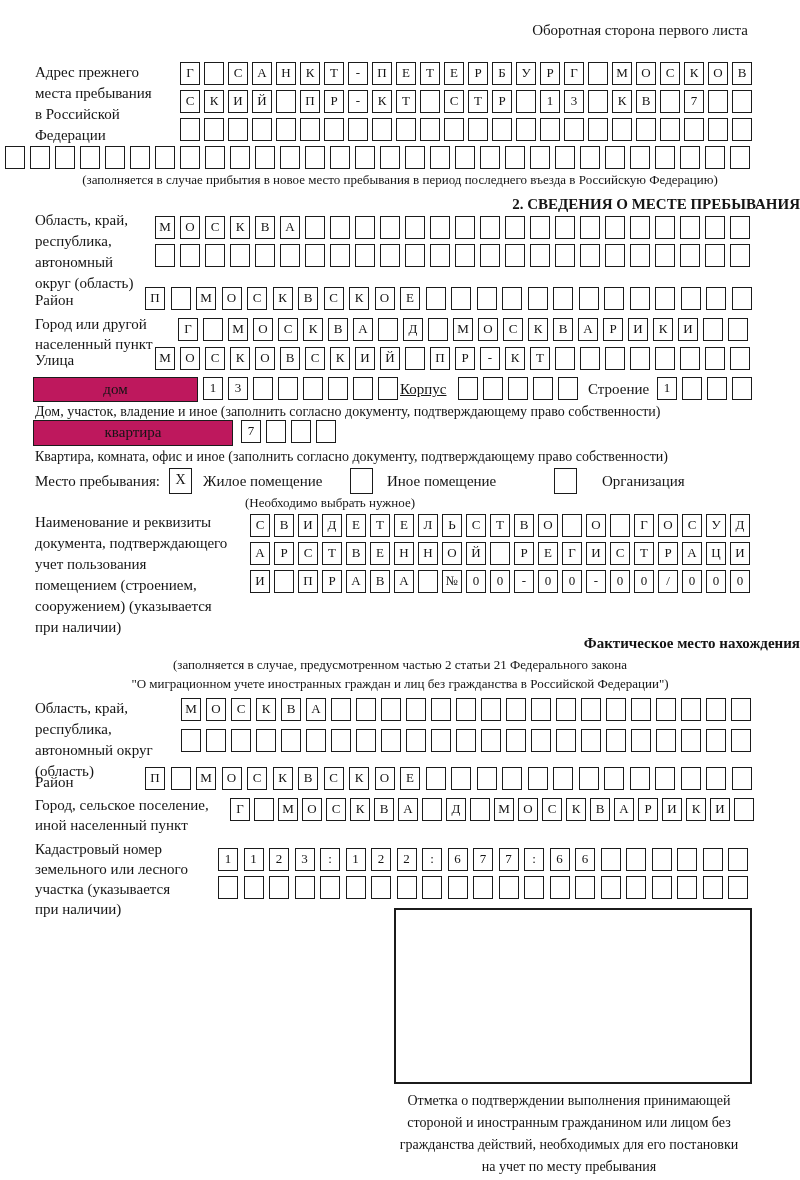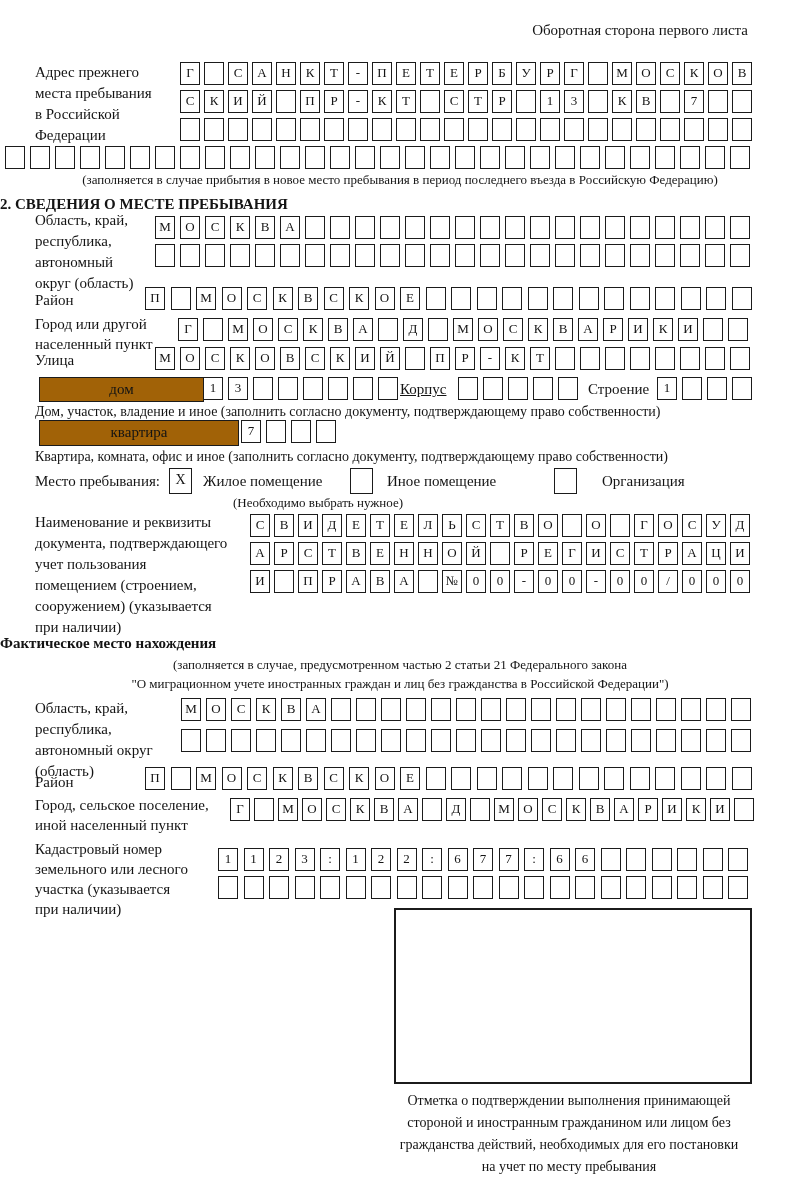--- a/index.html
+++ b/index.html
@@ -6,24 +6,24 @@
   .page{position:relative;width:800px;height:1180px;background:#fff;overflow:hidden;
         font-family:"Liberation Serif","DejaVu Serif",serif;color:#141414;}
   .lbl{position:absolute;font-size:15px;line-height:21px;white-space:pre-line;}
   .lbl20{line-height:20px;}
   .row{position:absolute;display:flex;gap:4px;}
   .g5{gap:5px;}
   .g55{gap:5.5px;}
   .cell{flex:0 0 auto;width:20px;height:23px;border:1.5px solid #1b1b1b;box-sizing:border-box;
         font-size:13px;line-height:19px;text-align:center;background:#fff;}
   .bigfield{position:absolute;border:1.5px solid #1b1b1b;box-sizing:border-box;
-        text-align:center;font-size:15px;line-height:22px;background:#a16207;margin-left:6px;}
+        text-align:center;font-size:15px;line-height:22px;background:#be185d;}
   .chk{position:absolute;width:23px;height:26px;border:1.5px solid #1b1b1b;box-sizing:border-box;
         font-size:14px;line-height:22px;text-align:center;background:#fff;}
-  .heading{position:absolute;left:0;width:800px;text-align:left;font-weight:bold;font-size:15px;}
+  .heading{position:absolute;left:0;width:800px;text-align:right;font-weight:bold;font-size:15px;}
   .note{position:absolute;font-size:13px;}
   .note14{font-size:14px;}
   .centered{left:0;width:800px;text-align:center;}
   .stampbox{position:absolute;left:394px;top:908px;width:358px;height:176px;
         border:2px solid #1b1b1b;box-sizing:border-box;background:#fff;}
   .stampnote{position:absolute;left:378px;top:1090px;width:382px;text-align:center;
         font-size:14px;line-height:22px;white-space:pre-line;}
   .toptitle{position:absolute;top:22px;right:52px;font-size:15px;margin-left:20px;}
 </style>
 </head>
@@ -329,21 +329,21 @@
     </div>
   <div class="note note14" style="left:35px;top:449px;">Квартира, комната, офис и иное (заполнить согласно документу, подтверждающему право собственности)</div>
 
   <div class="lbl" style="left:35px;top:471px;">Место пребывания:</div>
   <div class="chk" style="left:169px;top:468px;">X</div>
   <div class="lbl" style="left:203px;top:471px;">Жилое помещение</div>
   <div class="chk" style="left:350px;top:468px;"></div>
   <div class="lbl" style="left:387px;top:471px;">Иное помещение</div>
   <div class="chk" style="left:554px;top:468px;"></div>
   <div class="lbl" style="left:602px;top:471px;">Организация</div>
-  <div class="note" style="left:168px;top:495px;width:300px;text-align:center;">(Необходимо выбрать нужное)</div>
+  <div class="note" style="left:180px;top:495px;width:300px;text-align:center;">(Необходимо выбрать нужное)</div>
 
   <div class="lbl" style="left:35px;top:512px;width:215px;">Наименование и реквизиты
 документа, подтверждающего
 учет пользования
 помещением (строением,
 сооружением) (указывается
 при наличии)</div>
   <div class="row" style="left:250px;top:514px;">
       <span class="cell">С</span>
       <span class="cell">В</span>

